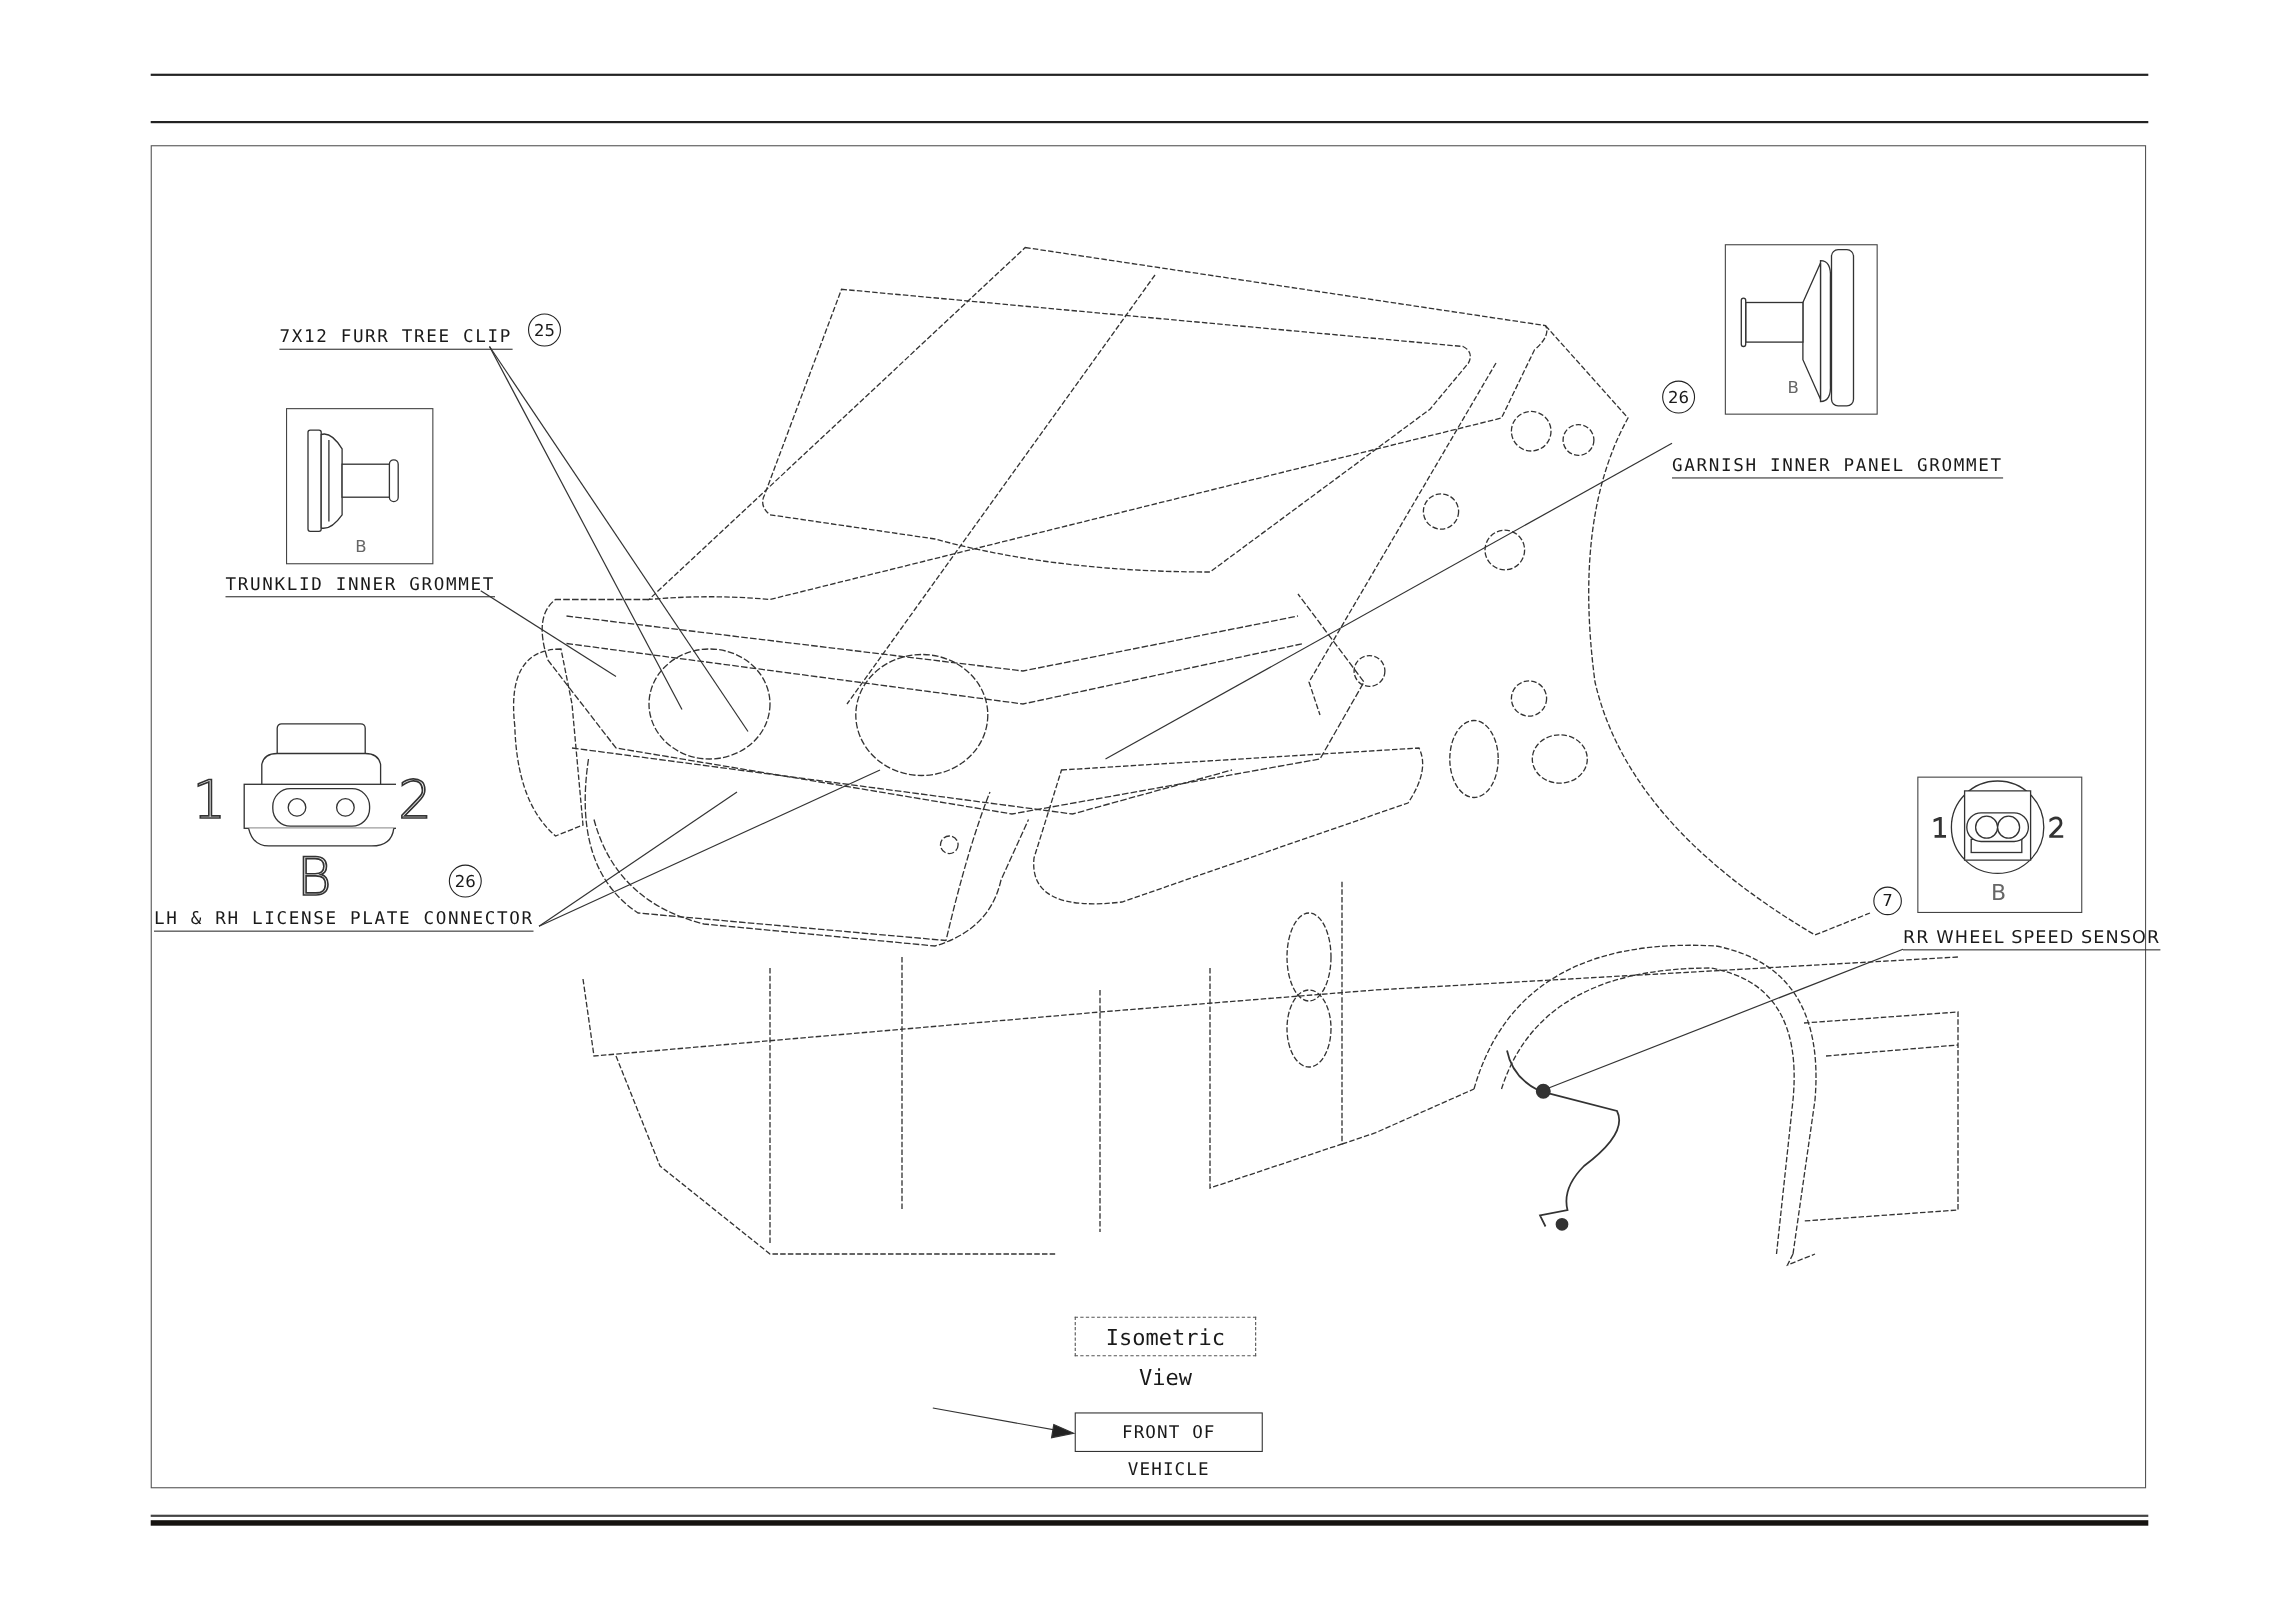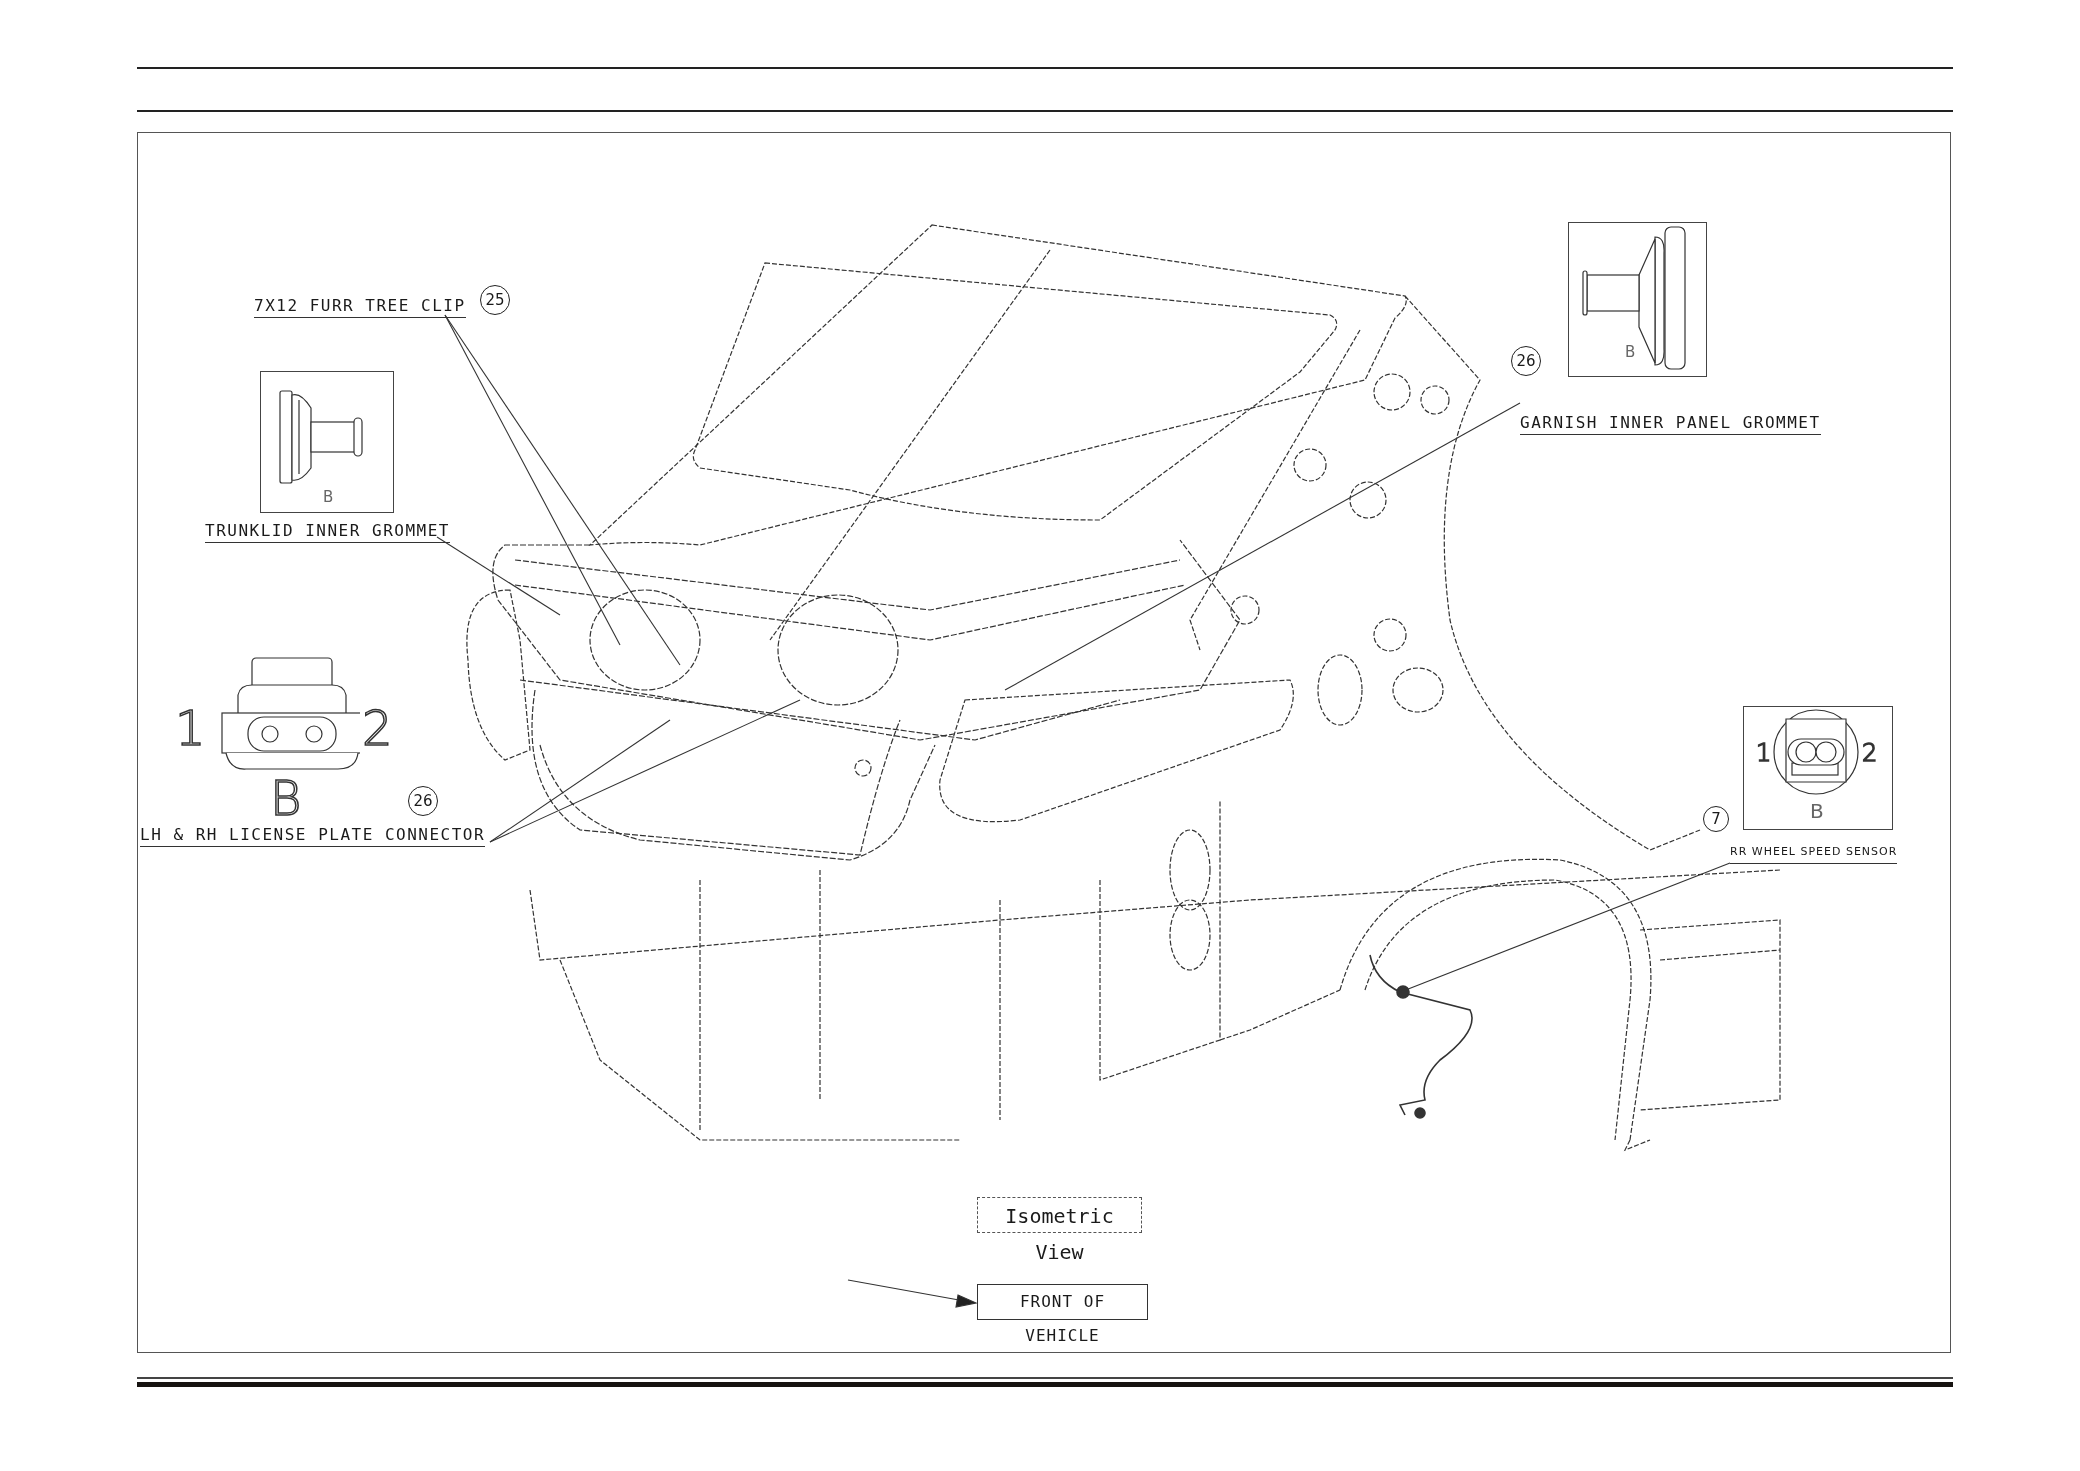--- a/index.html
+++ b/index.html
@@ -8,21 +8,21 @@
     .rule { position: absolute; left: 137px; width: 1816px; background: #222; }
     .rule.top1 { top: 67px; height: 2px; }
     .rule.top2 { top: 110px; height: 2px; }
     .rule.bot1 { top: 1377px; height: 2px; background: #444; }
     .rule.bot2 { top: 1382px; height: 5px; background: #161310; }
     .frame { position: absolute; left: 137px; top: 132px; width: 1814px; height: 1221px;
              border: 1px solid #555; box-sizing: border-box; }
     svg.drawing { position: absolute; left: 0; top: 0; width: 2080px; height: 1471px; }
     .label { position: absolute; font-size: 16px; letter-spacing: 1.5px; white-space: nowrap;
              border-bottom: 1.5px solid #333; padding-bottom: 2px; line-height: 18px; }
-    .label.small { font-size: 11px; letter-spacing: 1px; font-family: "DejaVu Sans", sans-serif; }
+    .label.small { font-size: 16px; letter-spacing: 1px; font-family: "DejaVu Sans", sans-serif; }
     .callout { position: absolute; width: 28px; height: 28px; border: 1.5px solid #222; border-radius: 50%;
                font-family: "DejaVu Sans", sans-serif; font-size: 15px; line-height: 28px; text-align: center; }
     .inset { position: absolute; border: 1.3px solid #444; background: #fff; }
     .inset .b { position: absolute; font-family: "DejaVu Sans", sans-serif; color: #666; font-size: 15px; }
     .pin { position: absolute; font-family: "DejaVu Sans", sans-serif; font-weight: 200; color: #fff;
            -webkit-text-stroke: 1.5px #333; }
     .view-box { position: absolute; left: 977px; top: 1197px; width: 165px; height: 36px;
                 border: 1.5px dashed #555; font-size: 20px; line-height: 36px; text-align: center; box-sizing: border-box; }
     .front-box { position: absolute; left: 977px; top: 1284px; width: 171px; height: 36px;
                  border: 1.5px solid #333; font-size: 16px; line-height: 34px; text-align: center; letter-spacing: 1px; box-sizing: border-box; }

